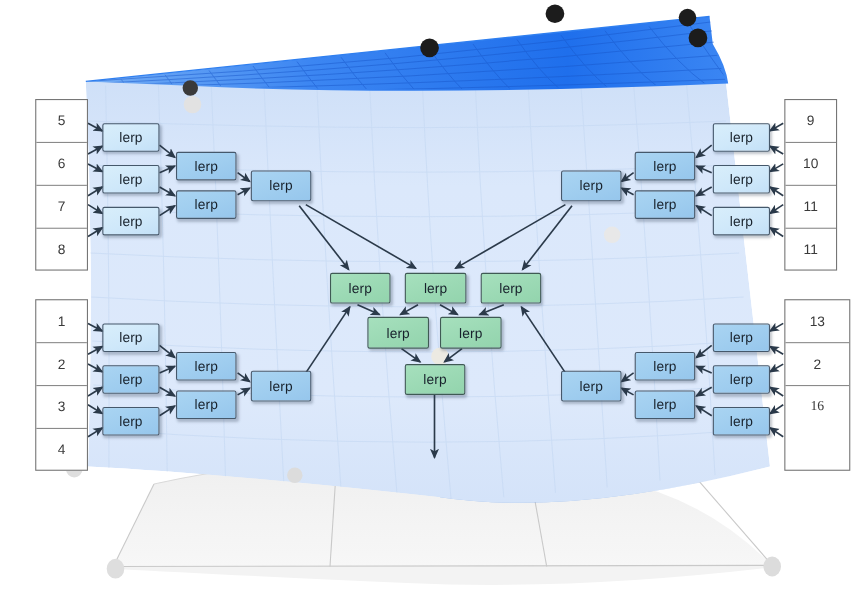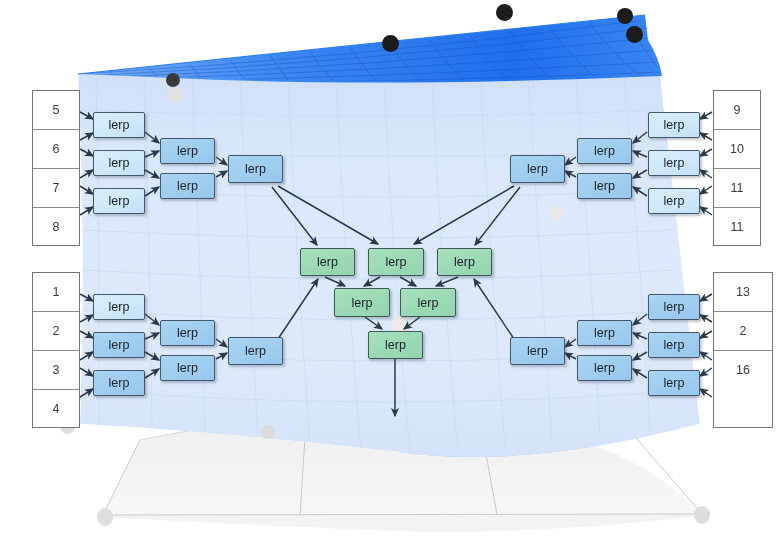--- a/index.html
+++ b/index.html
@@ -274,21 +274,21 @@
   <div class="idxcol" style="left:713px;top:90px;width:48px;height:156px;">
     <div class="idxcell" style="height:39px;">9</div>
     <div class="idxcell" style="height:39px;text-align:center;">10</div>
     <div class="idxcell" style="height:39px;">11</div>
     <div class="idxcell" style="height:37px;">11</div>
   </div>
 
   <div class="idxcol" style="left:713px;top:272px;width:60px;height:156px;">
     <div class="idxcell" style="height:39px;">13</div>
     <div class="idxcell" style="height:39px;">2</div>
-    <div class="idxcell" style="height:37px;">16</div>
+    <div class="idxcell" style="height:37px;font-family:Liberation Serif, serif;">16</div>
   </div>
 
   <div class="node n-light" style="left:93px;top:112px;width:52px;height:26px;">lerp</div>
   <div class="node n-light" style="left:93px;top:150px;width:52px;height:26px;">lerp</div>
   <div class="node n-light" style="left:93px;top:188px;width:52px;height:26px;">lerp</div>
   <div class="node n-mid" style="left:160px;top:138px;width:55px;height:26px;">lerp</div>
   <div class="node n-mid" style="left:160px;top:173px;width:55px;height:26px;">lerp</div>
   <div class="node n-mid" style="left:228px;top:155px;width:55px;height:28px;">lerp</div>
 
   <div class="node n-light" style="left:93px;top:294px;width:52px;height:26px;">lerp</div>

